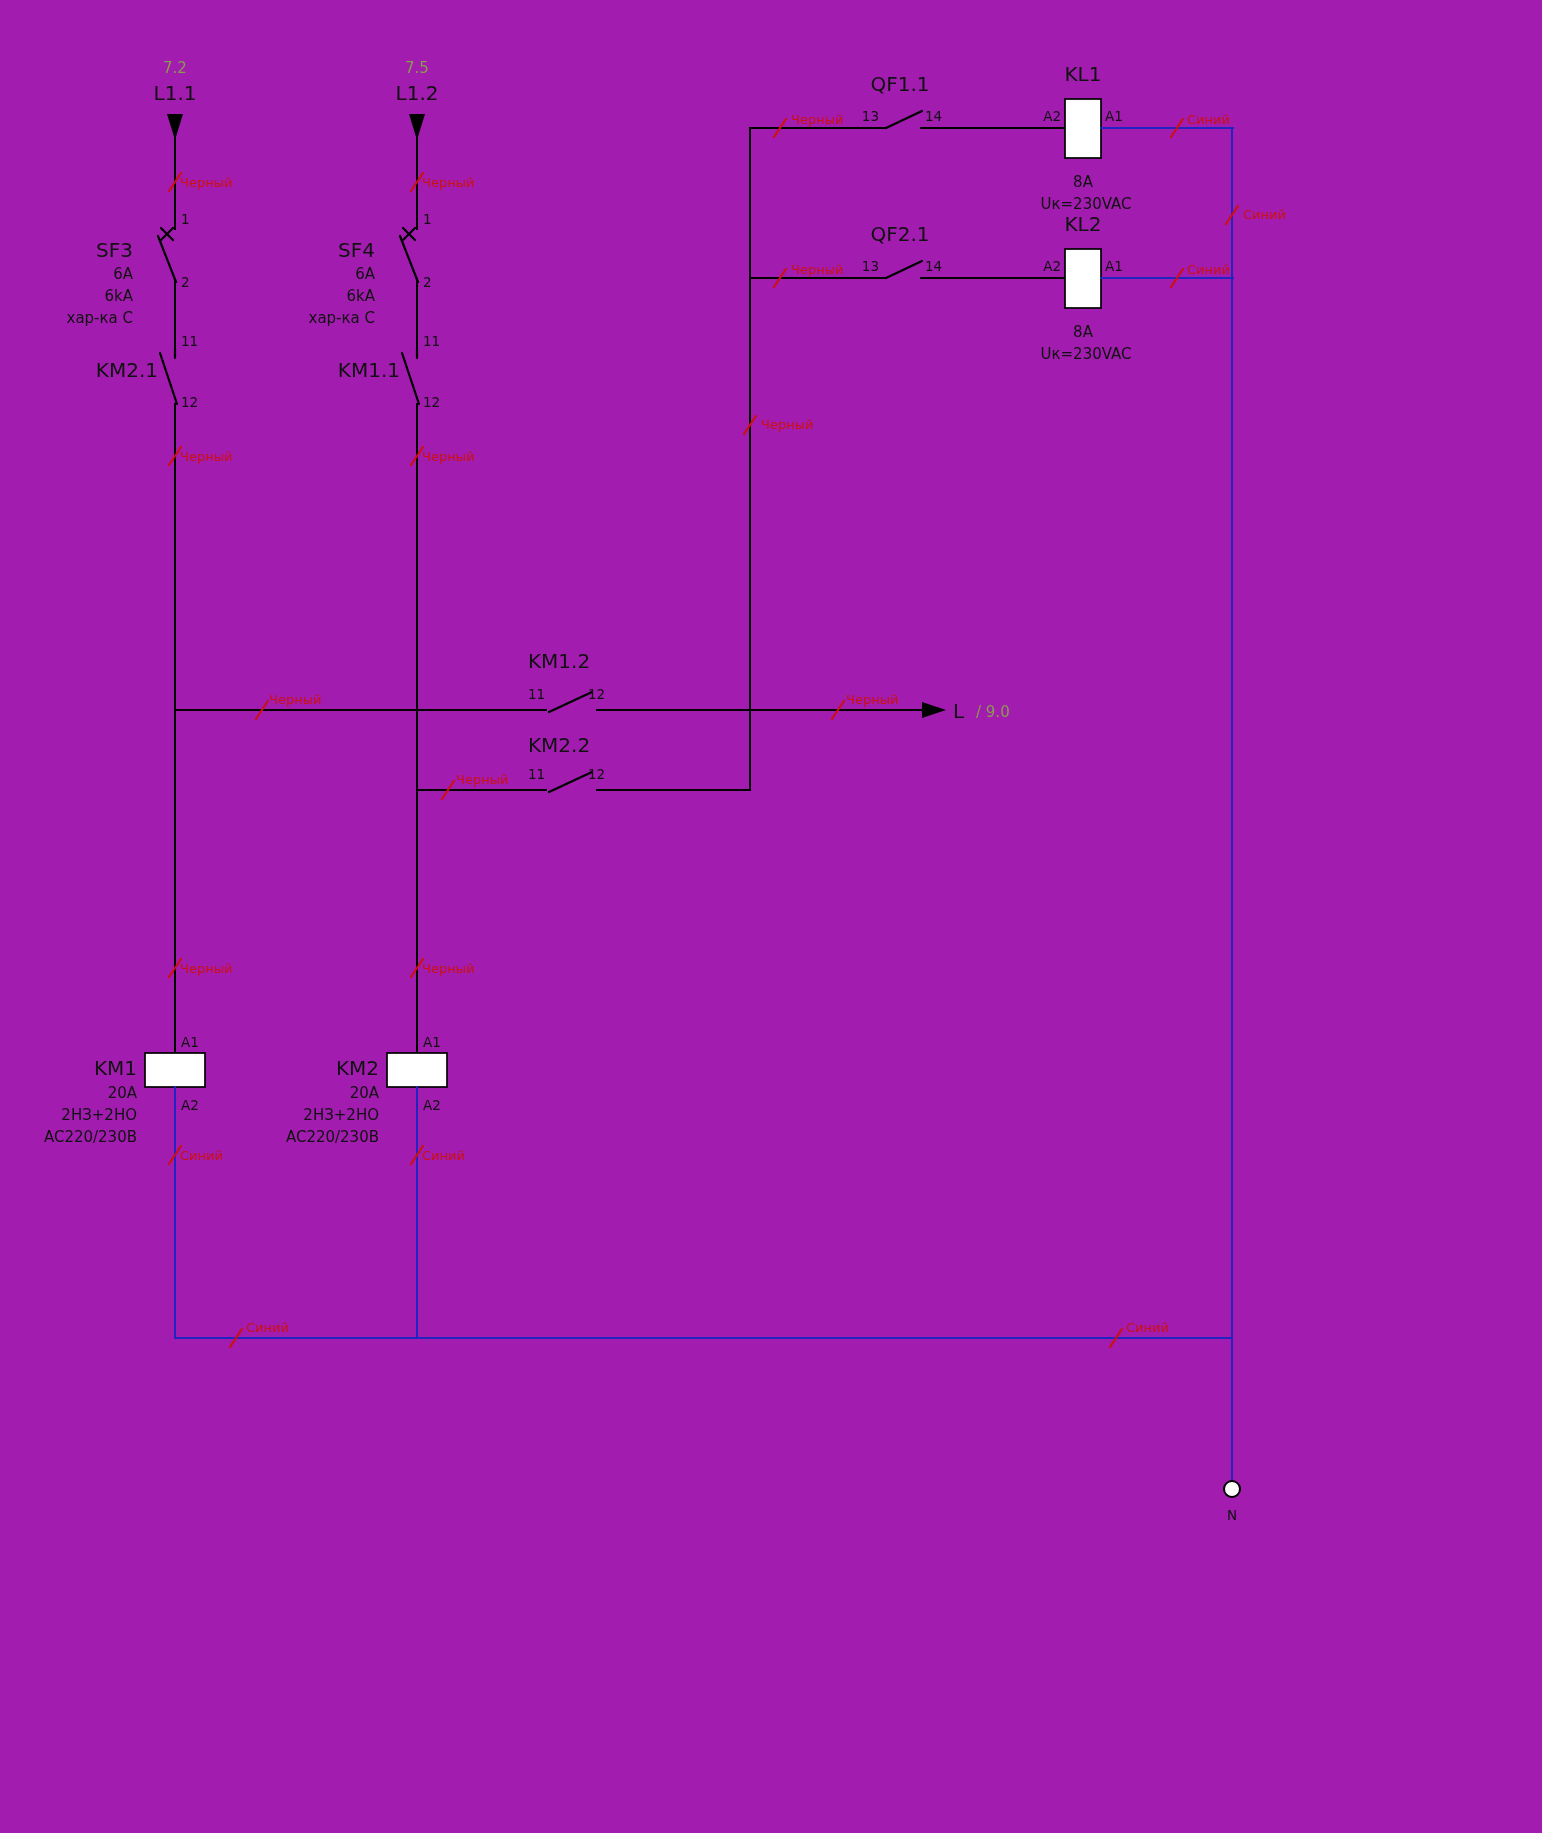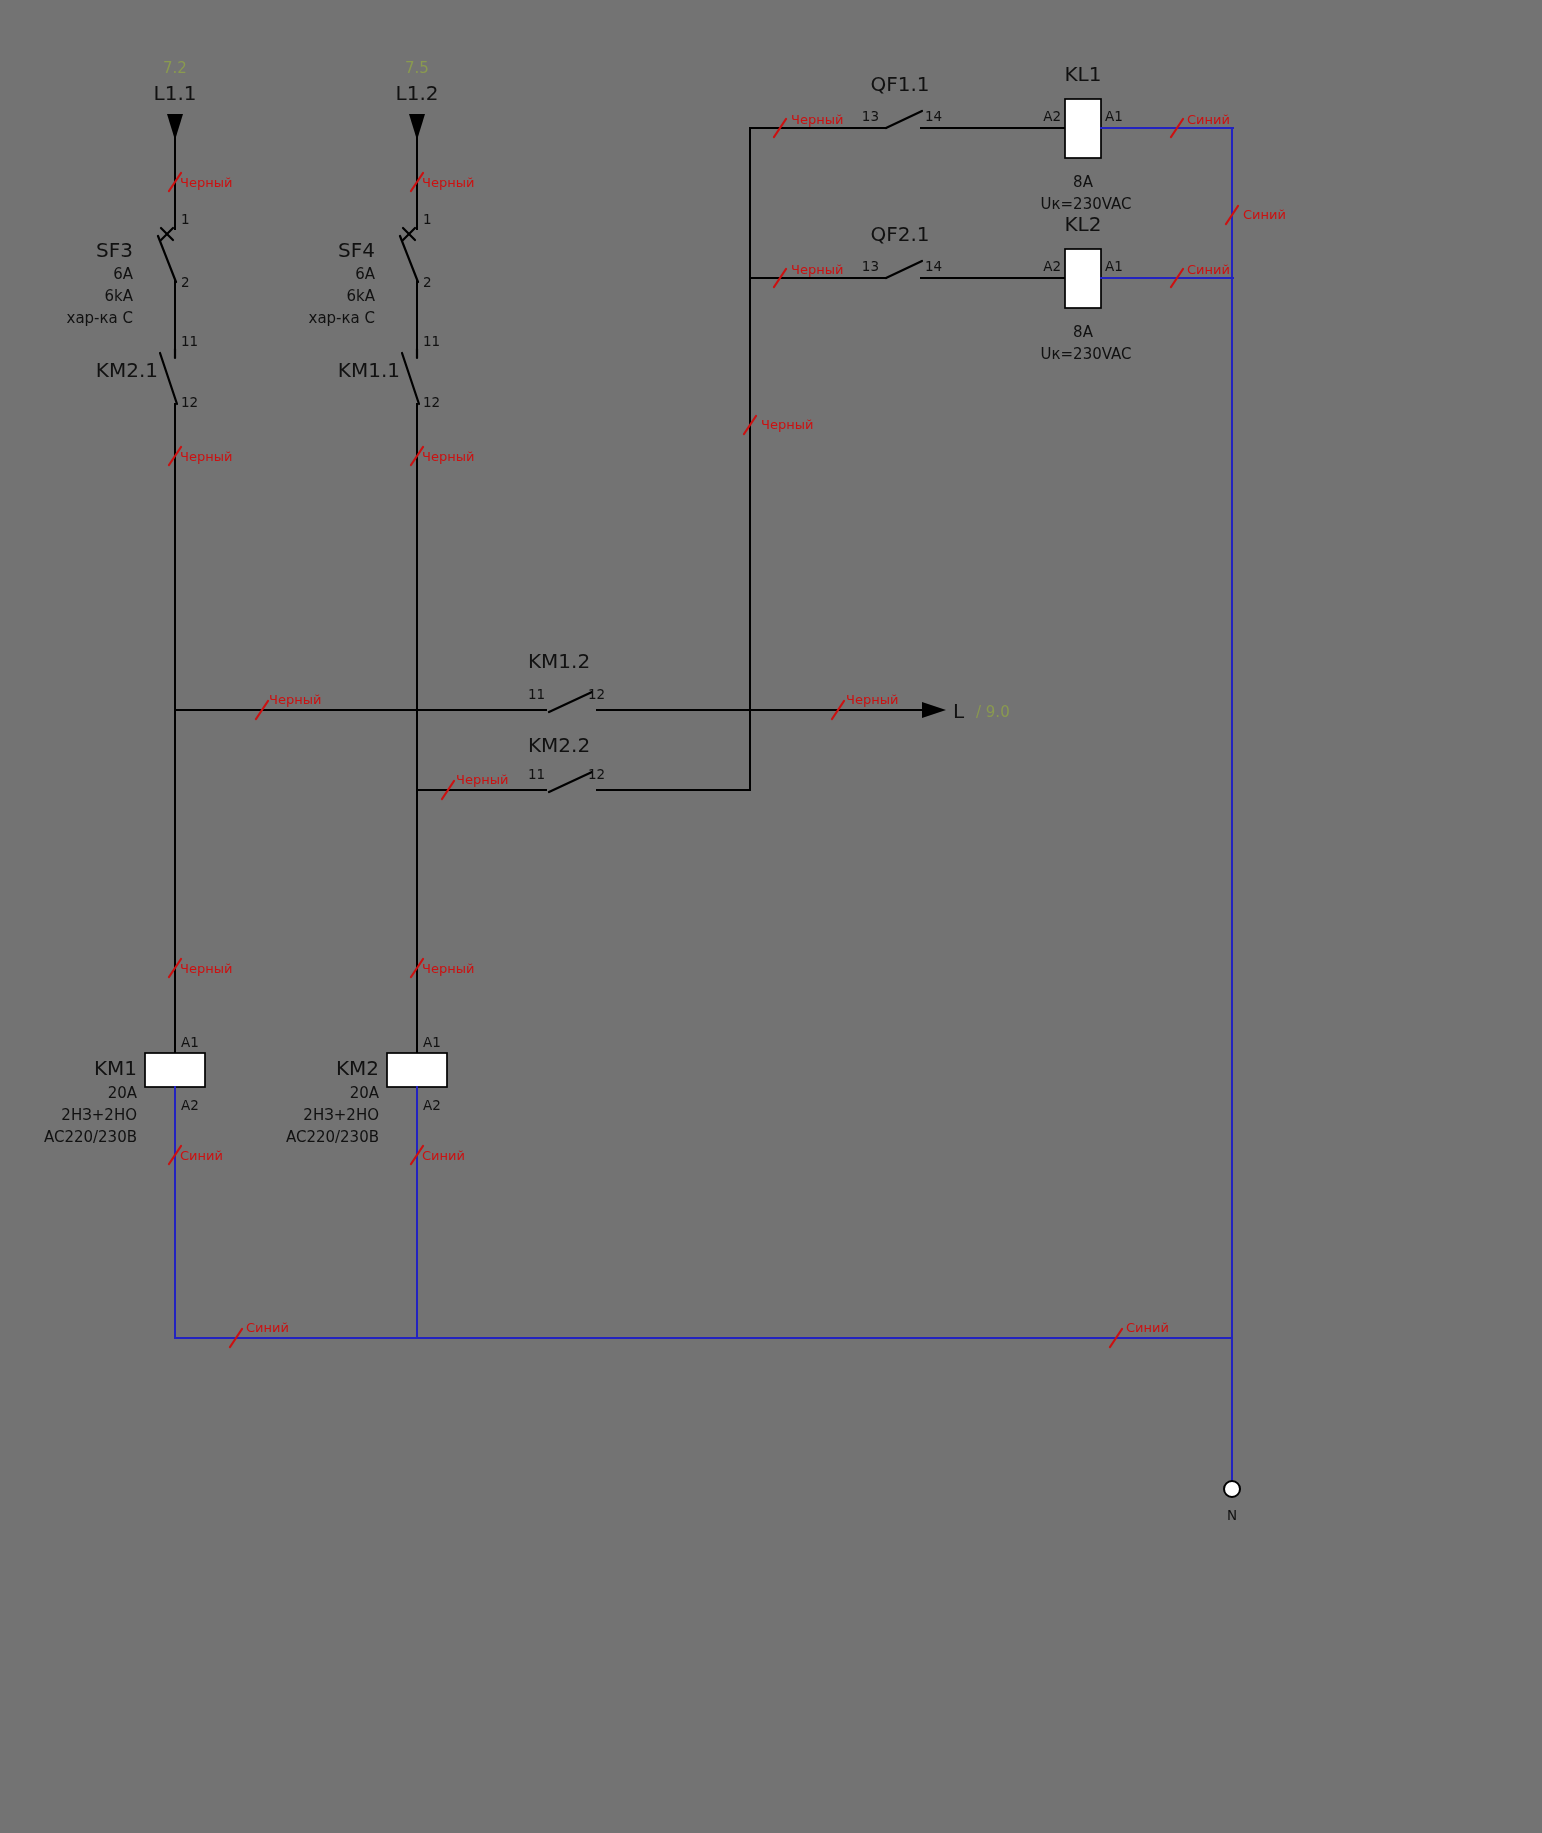--- a/index.html
+++ b/index.html
@@ -1,16 +1,16 @@
 <!DOCTYPE html>
 <html><head>
 <meta charset="utf-8">
 <style>
   html,body{margin:0;padding:0;background:#ffffff;}
-  .page{position:relative;width:1542px;height:1833px;background:#737373;
+  .page{position:relative;width:1542px;height:1833px;background:#a21caf;
         font-family:"DejaVu Sans", sans-serif;}
   svg{display:block;}
   .wk{stroke:#000000;stroke-width:2;fill:none;stroke-linecap:square;}
   .wb{stroke:#2323c0;stroke-width:2;fill:none;stroke-linecap:square;}
   .sym{stroke:#000000;stroke-width:2.2;fill:none;stroke-linecap:round;}
   .box{fill:#ffffff;stroke:#000000;stroke-width:1.7;}
   .solid{fill:#000000;stroke:none;}
   .slash{stroke:#cc1111;stroke-width:2.2;stroke-linecap:round;}
   .node{fill:#ffffff;stroke:#000000;stroke-width:2;}
   text{font-family:"DejaVu Sans", sans-serif;fill:#111111;}

